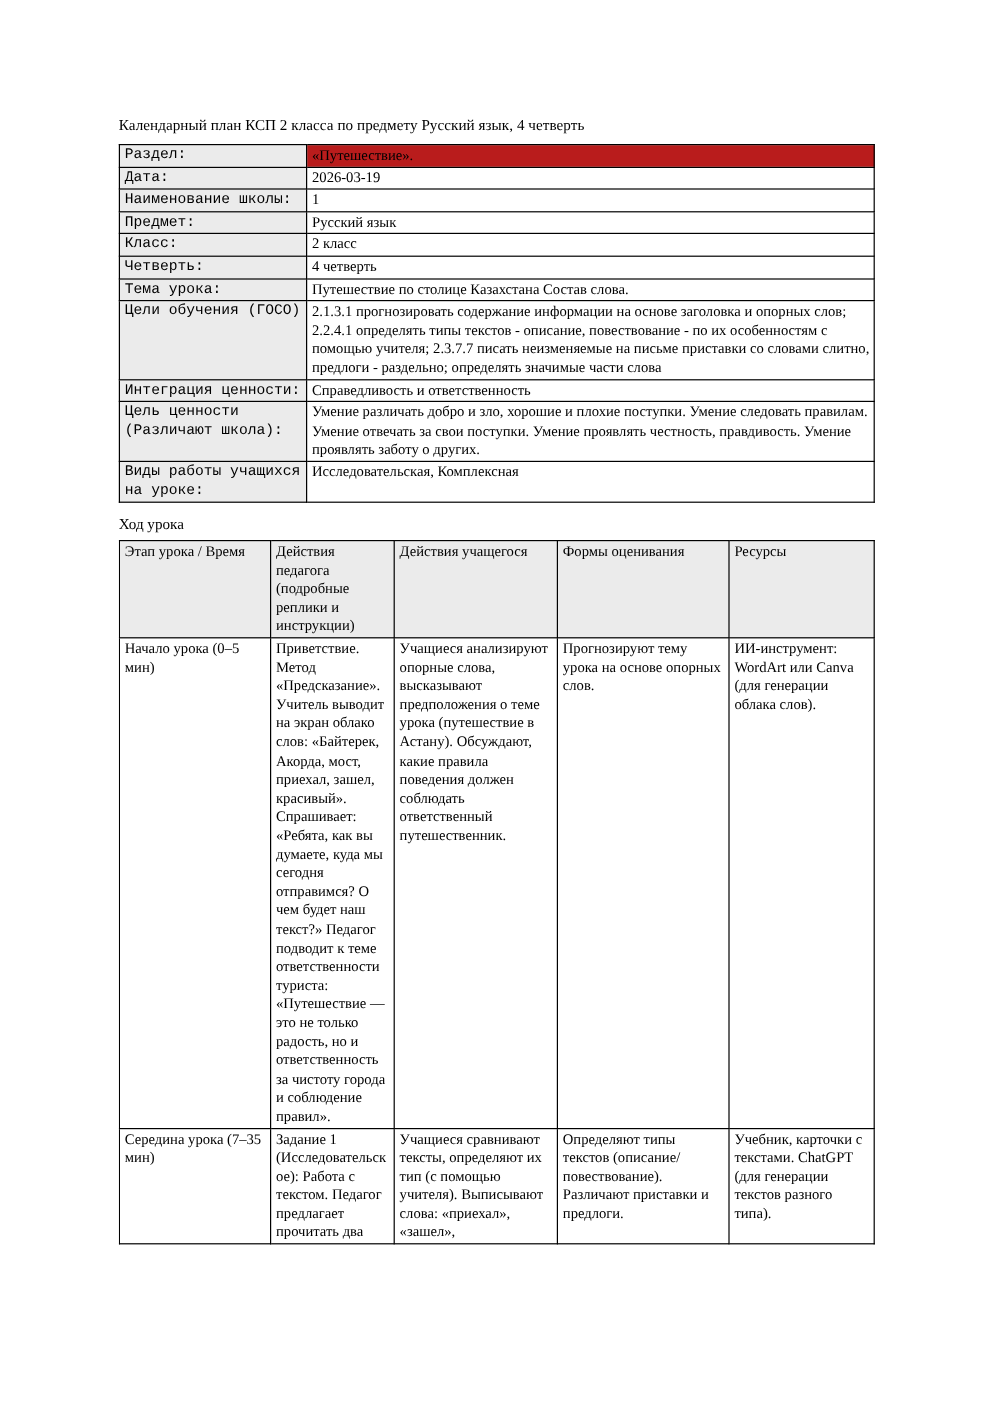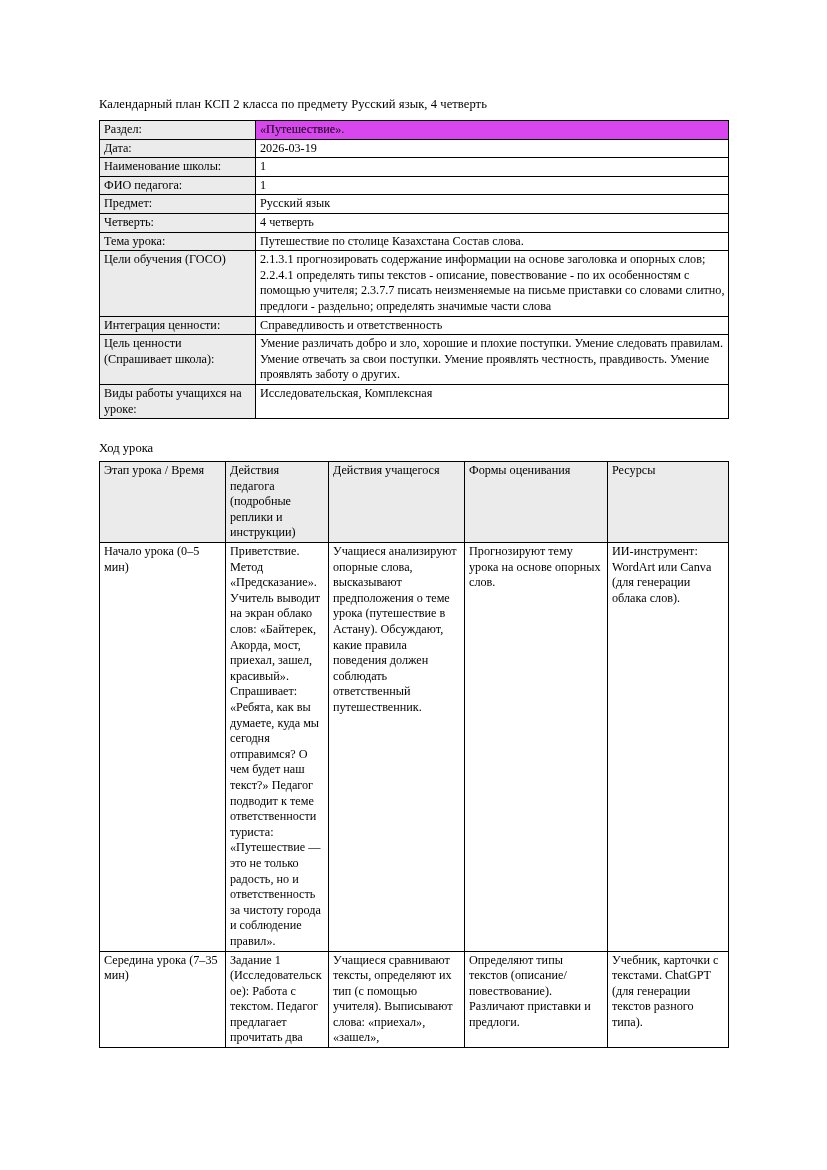--- a/index.html
+++ b/index.html
@@ -44,31 +44,32 @@
     font-weight: normal;
     word-wrap: break-word;
     overflow-wrap: break-word;
     hyphens: none;
   }
   
   .info-table col.c-label { width: 156px; }
   .info-table col.c-value { width: 473px; }
   .info-table td.label {
     background: #ebebeb;
+    font-family: Liberation Mono, monospace;
   }
   .info-table tr.first-row td {
-    background: #d946ef;
+    background: #b91c1c;
   }
   .info-table tr.first-row td.label {
     background: #ebebeb;
   }
   .section-caption {
     font-size: 12.6px;
     line-height: 17px;
-    margin: 21px 0 4px 0;
+    margin: 10px 0 4px 0;
   }
   
   .flow-table col.c1 { width: 126px; }
   .flow-table col.c2 { width: 103px; }
   .flow-table col.c3 { width: 136px; }
   .flow-table col.c4 { width: 143px; }
   .flow-table col.c5 { width: 121px; }
   .flow-table thead td {
     background: #ebebeb;
     height: 76px;
@@ -99,45 +100,45 @@
       </tr>
       <tr>
         <td class="label">Дата:</td>
         <td>2026-03-19</td>
       </tr>
       <tr>
         <td class="label">Наименование школы:</td>
         <td>1</td>
       </tr>
       <tr>
-        <td class="label">ФИО педагога:</td>
-        <td>1</td>
+        <td class="label">Предмет:</td>
+        <td>Русский язык</td>
       </tr>
       <tr>
-        <td class="label">Предмет:</td>
-        <td>Русский язык</td>
+        <td class="label">Класс:</td>
+        <td>2 класс</td>
       </tr>
       <tr>
         <td class="label">Четверть:</td>
         <td>4 четверть</td>
       </tr>
       <tr>
         <td class="label">Тема урока:</td>
         <td>Путешествие по столице Казахстана Состав слова.</td>
       </tr>
       <tr>
         <td class="label">Цели обучения (ГОСО)</td>
         <td>2.1.3.1 прогнозировать содержание информации на основе заголовка и опорных слов; 2.2.4.1 определять типы текстов - описание, повествование - по их особенностям с помощью учителя; 2.3.7.7 писать неизменяемые на письме приставки со словами слитно, предлоги - раздельно; определять значимые части слова</td>
       </tr>
       <tr>
         <td class="label">Интеграция ценности:</td>
         <td>Справедливость и ответственность</td>
       </tr>
       <tr>
-        <td class="label">Цель ценности (Спрашивает школа):</td>
+        <td class="label">Цель ценности (Различают школа):</td>
         <td>Умение различать добро и зло, хорошие и плохие поступки. Умение следовать правилам. Умение отвечать за свои поступки. Умение проявлять честность, правдивость. Умение проявлять заботу о других.</td>
       </tr>
       <tr>
         <td class="label">Виды работы учащихся на уроке:</td>
         <td>Исследовательская, Комплексная</td>
       </tr>
     </tbody>
   </table>
 
   <div class="section-caption">Ход урока</div>

